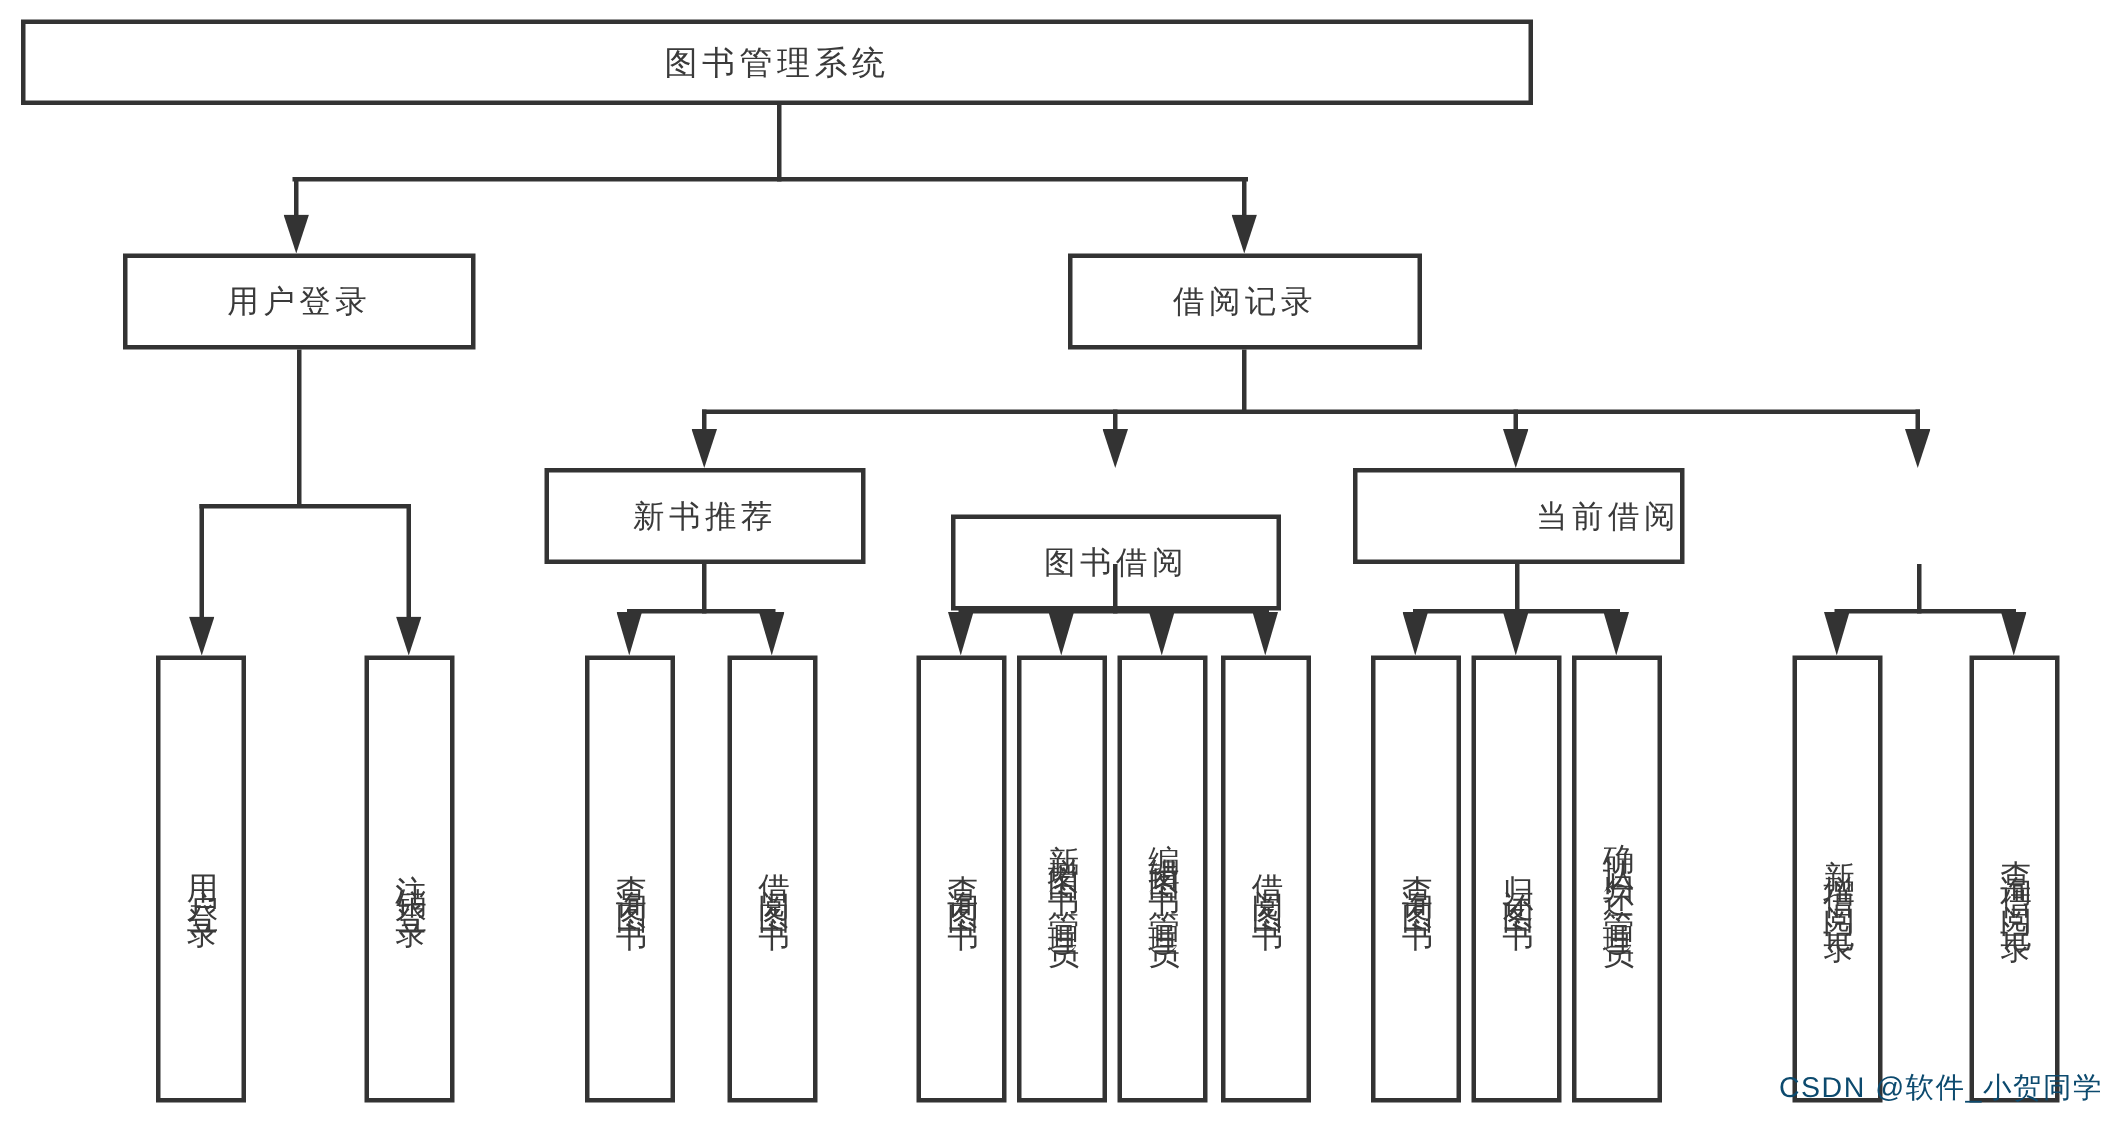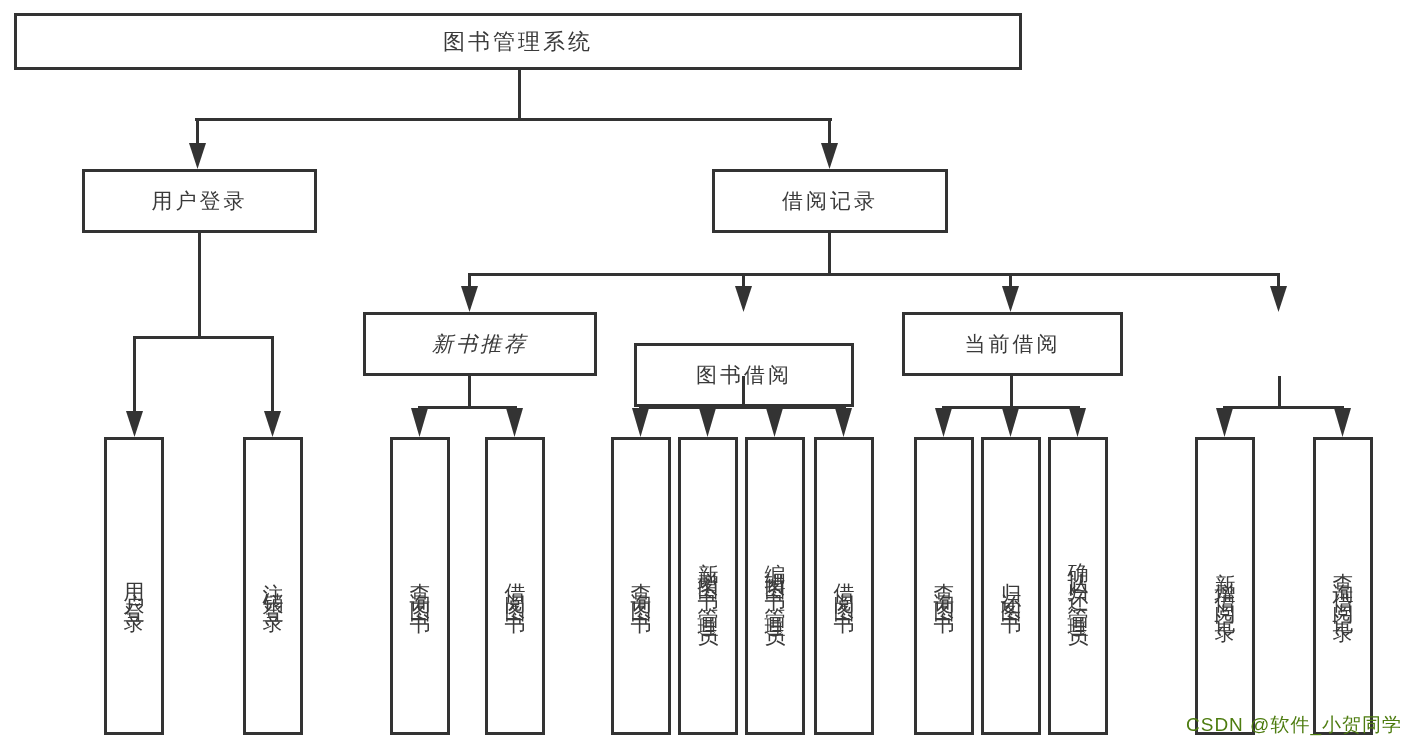--- a/index.html
+++ b/index.html
@@ -19,21 +19,21 @@
   }
   .vb{
     position:absolute;box-sizing:border-box;border:3px solid #333333;background:#ffffff;
     width:60px;height:298px;top:437px;
     display:flex;align-items:center;justify-content:center;
     writing-mode:vertical-rl;text-orientation:mixed;
     font-size:21px;letter-spacing:10px;color:#3a3a3a;
   }
   .wm{
     position:absolute;left:1186px;top:712px;z-index:5;
-    font-size:19px;letter-spacing:1px;color:#4d7c0f;white-space:nowrap;
+    font-size:19px;letter-spacing:1px;color:#0c4a6e;white-space:nowrap;
   }
 </style>
 </head>
 <body>
 
 <div id="stage">
 
   <div class="bx" style="left:14px;top:13px;width:1008px;height:57px;font-size:22px;">
     <span>图书管理系统</span>
   </div>
@@ -70,27 +70,27 @@
   <div class="l" style="left:468px;top:273px;width:812px;height:3px;"></div>
   <div class="l" style="left:468px;top:273px;width:3px;height:16px;"></div>
   <div class="l" style="left:742px;top:273px;width:3px;height:16px;"></div>
   <div class="l" style="left:1009px;top:273px;width:3px;height:16px;"></div>
   <div class="l" style="left:1277px;top:273px;width:3px;height:16px;"></div>
   <div class="ah" style="left:461px;top:286px;"></div>
   <div class="ah" style="left:735px;top:286px;"></div>
   <div class="ah" style="left:1002px;top:286px;"></div>
   <div class="ah" style="left:1270px;top:286px;"></div>
 
-  <div class="bx" style="left:363px;top:312px;width:234px;height:64px;font-style:italic;">
+  <div class="bx" style="left:363px;top:312px;width:214px;height:64px;">
     <span>新书推荐</span>
   </div>
   <div class="bx" style="left:634px;top:312px;width:220px;height:64px;margin-top:31px;">
     <span>图书借阅</span>
   </div>
-  <div class="bx" style="left:902px;top:312px;width:221px;height:64px;">
+  <div class="bx" style="left:902px;top:312px;width:221px;height:64px;justify-content:flex-end;">
     <span>当前借阅</span>
   </div>
 
   <div class="l" style="left:468px;top:376px;width:3px;height:33px;"></div>
   <div class="l" style="left:418px;top:406px;width:99px;height:3px;"></div>
   <div class="ah" style="left:411px;top:408px;height:29px;"></div>
   <div class="ah" style="left:506px;top:408px;height:29px;"></div>
 
   <div class="l" style="left:742px;top:376px;width:3px;height:33px;"></div>
   <div class="l" style="left:639px;top:406px;width:207px;height:3px;"></div>

